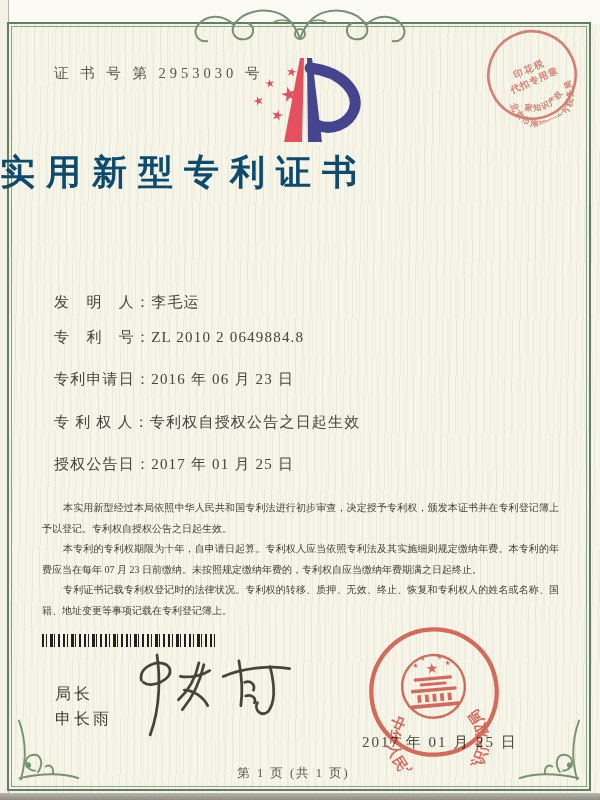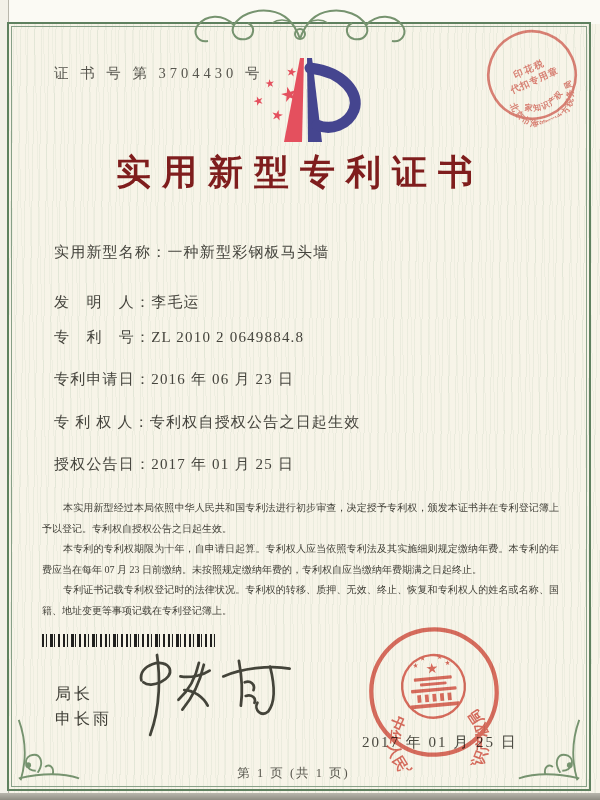--- a/index.html
+++ b/index.html
@@ -19,22 +19,22 @@
   .orn{position:absolute;pointer-events:none;}
   #orn-top{left:50%;top:1px;transform:translateX(-50%);}
   #orn-bl{left:15px;bottom:16px;}
   #orn-br{right:17px;bottom:16px;}
 
   .cert-no{position:absolute;left:54px;top:64px;font-size:14.5px;letter-spacing:4px;color:#57564e;}
 
   .logo{position:absolute;left:248px;top:54px;width:120px;height:98px;}
   .logo .star{position:absolute;color:#e4505e;line-height:1;}
 
-  .title{position:absolute;left:0;top:149px;width:100%;text-align:center;
-    font-size:35px;font-weight:700;letter-spacing:11px;color:#7f1d1d;}
+  .title{position:absolute;left:0;top:149px;width:100%;text-align:left;
+    font-size:35px;font-weight:700;letter-spacing:11px;color:#0c4a6e;}
 
   .field{position:absolute;left:54px;font-size:15px;letter-spacing:1.2px;white-space:pre;color:#45443d;}
   .f0{top:243px}.f1{top:293px}.f2{top:328px}.f3{top:370px}.f4{top:413px}.f5{top:455px}
 
   .body-text{position:absolute;left:42px;width:517px;top:481px;
     font-size:10px;line-height:20.6px;text-align:justify;color:#403f37;margin-top:17px;}
   .body-text p{margin:0;text-indent:2.1em;}
 
   .barcode{position:absolute;left:42px;top:634px;width:174px;height:13px;
     background-image:linear-gradient(90deg,#20201e 0 2px,transparent 2px 4px,#20201e 4px 5px,
@@ -89,38 +89,37 @@
   <svg id="orn-br" class="orn" width="66" height="66" viewBox="0 0 70 70">
     <g fill="none" stroke="#76936f" stroke-width="2">
       <path d="M2,64 C20,58 40,58 66,64"></path>
       <path d="M64,66 C58,46 58,24 66,2"></path>
       <path d="M46,58 C38,46 44,36 54,40 C62,44 58,56 48,56"></path>
       <path d="M30,60 C28,52 34,48 38,52"></path>
       <circle cx="56" cy="50" r="3" fill="#76936f" stroke="none"></circle>
     </g>
   </svg>
 
-  <div class="cert-no">证 书 号 第 3704430 号</div>
+  <div class="cert-no">证 书 号 第 2953030 号</div>
 
   <div class="logo">
     <svg width="120" height="98" viewBox="0 0 120 98">
       <polygon points="52,4 56,4 54,88 36,88" fill="#e4505e"></polygon>
       <polygon points="59,4 64,4 74,88 60,88" fill="#45458f"></polygon>
       <path d="M62,14 C96,18 112,40 106,56 C100,71 83,77 69,71" fill="none" stroke="#45458f" stroke-width="11" stroke-linecap="round"></path>
     </svg>
     <span class="star" style="left:32px;top:30px;font-size:20px;transform:rotate(-14deg)">★</span>
     <span class="star" style="left:38px;top:12px;font-size:12px;transform:rotate(10deg)">★</span>
     <span class="star" style="left:17px;top:24px;font-size:11px;transform:rotate(-8deg)">★</span>
     <span class="star" style="left:5px;top:41px;font-size:12px;transform:rotate(-20deg)">★</span>
     <span class="star" style="left:23px;top:55px;font-size:14px;transform:rotate(12deg)">★</span>
   </div>
 
   <div class="title">实用新型专利证书</div>
 
-  <div class="field f0"><span>实用新型名称：</span><span>一种新型彩钢板马头墙</span></div>
   <div class="field f1"><span>发　明　人：</span><span>李毛运</span></div>
   <div class="field f2"><span>专　利　号：</span><span>ZL 2010 2 0649884.8</span></div>
   <div class="field f3"><span>专利申请日：</span><span>2016 年 06 月 23 日</span></div>
   <div class="field f4"><span>专 利 权 人：</span><span>专利权自授权公告之日起生效</span></div>
   <div class="field f5"><span>授权公告日：</span><span>2017 年 01 月 25 日</span></div>
 
   <div class="body-text">
     <p>本实用新型经过本局依照中华人民共和国专利法进行初步审查，决定授予专利权，颁发本证书并在专利登记簿上予以登记。专利权自授权公告之日起生效。</p>
     <p>本专利的专利权期限为十年，自申请日起算。专利权人应当依照专利法及其实施细则规定缴纳年费。本专利的年费应当在每年 07 月 23 日前缴纳。未按照规定缴纳年费的，专利权自应当缴纳年费期满之日起终止。</p>
     <p>专利证书记载专利权登记时的法律状况。专利权的转移、质押、无效、终止、恢复和专利权人的姓名或名称、国籍、地址变更等事项记载在专利登记簿上。</p>

